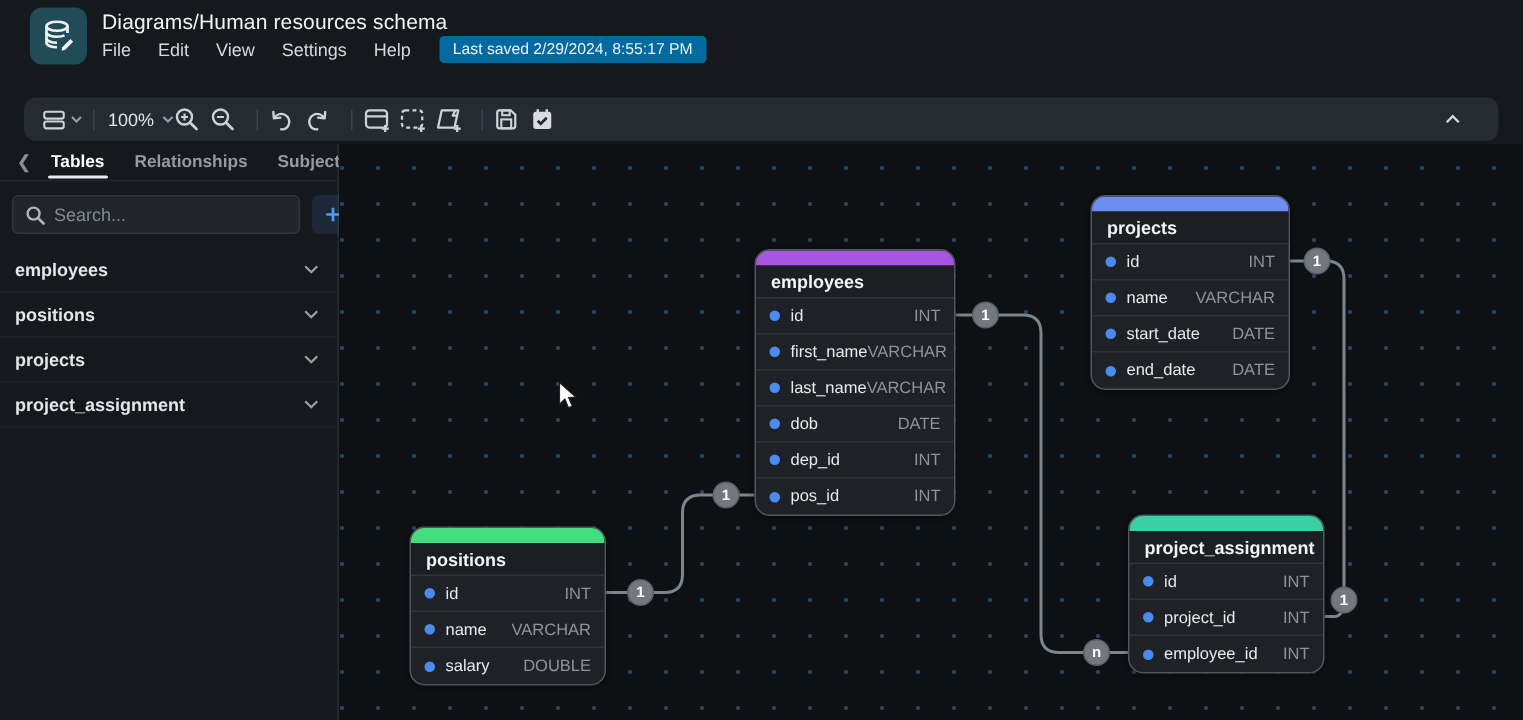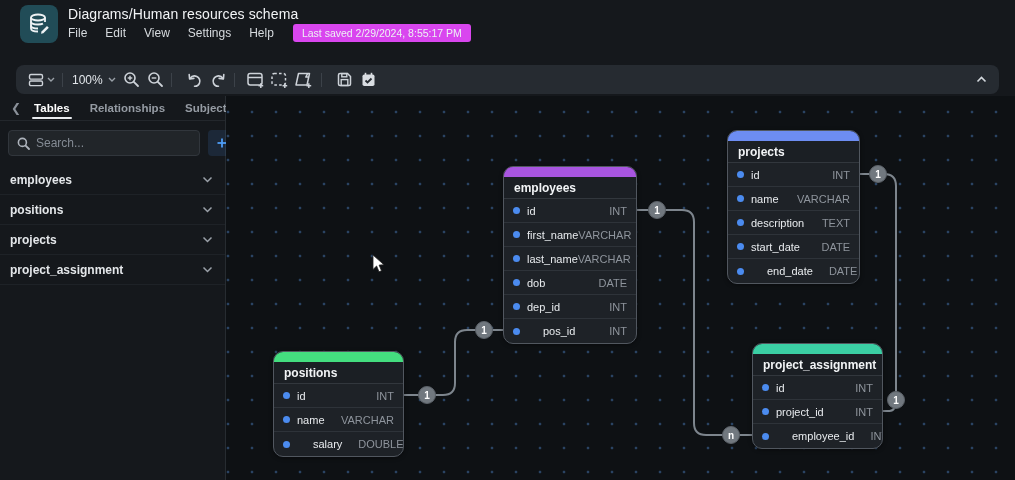--- a/index.html
+++ b/index.html
@@ -7,27 +7,27 @@
     font-family:"Liberation Sans", sans-serif; -webkit-font-smoothing:antialiased; }
 
   
   .header { height:65px; display:flex; align-items:flex-start; padding:5px 0 0 20px; background:#15181c; }
   .logo { width:38px; height:38px; border-radius:8px; background:#214c57; display:flex; align-items:center; justify-content:center; flex:0 0 auto; }
   .header-text { margin-left:10px; display:flex; flex-direction:column; }
   .app-title { font-size:14px; color:#f2f4f6; letter-spacing:.1px; margin-top:1px; }
   .menu-row { display:flex; align-items:center; margin-top:2px; }
   .menu-item { font-size:12px; color:#d6dade; padding:2px 9px; border-radius:3px; cursor:default; }
   .menu-item:first-child { padding-left:0; }
-  .saved-pill { margin-left:10px; background:#d946ef; border-radius:3px; padding:3px 9px; font-size:10.5px; color:#eef1f4; white-space:nowrap; }
+  .saved-pill { margin-left:10px; background:#0369a1; border-radius:3px; padding:3px 9px; font-size:10.5px; color:#eef1f4; white-space:nowrap; }
 
   
   .toolbar-row { height:31px; position:relative; background:#15181c; }
   .toolbar { position:absolute; left:16px; right:16px; top:0; height:29px; background:#262b31; border-radius:8px;
     display:flex; align-items:center; padding:0 12px; }
-  .tbtn { height:24px; min-width:24px; display:flex; align-items:center; justify-content:flex-end; gap:3px; border-radius:4px; color:#ced3d9; }
+  .tbtn { height:24px; min-width:24px; display:flex; align-items:center; justify-content:flex-start; gap:3px; border-radius:4px; color:#ced3d9; }
   .tbtn svg { display:block; }
   .tdivider { width:1px; height:14px; background:#3c4249; margin:0 7px; }
   .zoom-label { font-size:12px; color:#e2e6ea; padding:0 2px; }
   .toolbar-spacer { flex:1; }
 
   
   .main { display:flex; height:402px; }
 
   
   .sidebar { width:226px; background:#15181c; border-right:1px solid #272c31; display:flex; flex-direction:column; }
@@ -58,21 +58,21 @@
   
   .canvas { position:relative; width:789px; height:402px; background:#0e1114; overflow:hidden;
     background-image:radial-gradient(circle, #2a4363 1.1px, transparent 1.7px);
     background-size:24px 24px; background-position:14px 4px; }
   .rel-lines { position:absolute; left:0; top:0; }
 
   .dtable { position:absolute; border:1px solid #51575f; border-radius:10px; background:#1e2227; overflow:hidden; box-shadow:0 1px 4px rgba(0,0,0,.45); }
   .dtable-strip { height:10px; }
   .dtable-title { height:22px; display:flex; align-items:center; padding:0 10px; font-size:12px; font-weight:bold; color:#f2f4f6; background:#1b1f24; border-bottom:1px solid #32373d; }
   .dtable-field { height:24px; display:flex; align-items:center; padding:0 9px; border-bottom:1px solid #2e3339; font-size:11px; }
-  .dtable-field:last-child { border-bottom:none;gap:16px; }
+  .dtable-field:last-child { border-bottom:none; }
   .fdot { width:7px; height:7px; border-radius:50%; background:#4b8bef; margin-right:7px; flex:0 0 auto; }
   .fname { color:#e8ebee; }
   .ftype { margin-left:auto; color:#8e949c; }
 
   .card-badge { position:absolute; width:18px; height:18px; border-radius:50%; background:#71787f; border:1px solid #5b6168;
     color:#fff; font-size:10px; font-weight:bold; display:flex; align-items:center; justify-content:center; }
 
   .cursor { position:absolute; pointer-events:none; }
 </style>
 </head>
@@ -304,25 +304,20 @@
             <span class="fname">id</span>
             <span class="ftype">INT</span>
           </div>
           <div class="dtable-field">
             <span class="fdot"></span>
             <span class="fname">name</span>
             <span class="ftype">VARCHAR</span>
           </div>
           <div class="dtable-field">
             <span class="fdot"></span>
-            <span class="fname">description</span>
-            <span class="ftype">TEXT</span>
-          </div>
-          <div class="dtable-field">
-            <span class="fdot"></span>
             <span class="fname">start_date</span>
             <span class="ftype">DATE</span>
           </div>
           <div class="dtable-field">
             <span class="fdot"></span>
             <span class="fname">end_date</span>
             <span class="ftype">DATE</span>
           </div>
         </div>
         <div class="dtable" style="left: 47px; top: 255px; width: 131px;">

